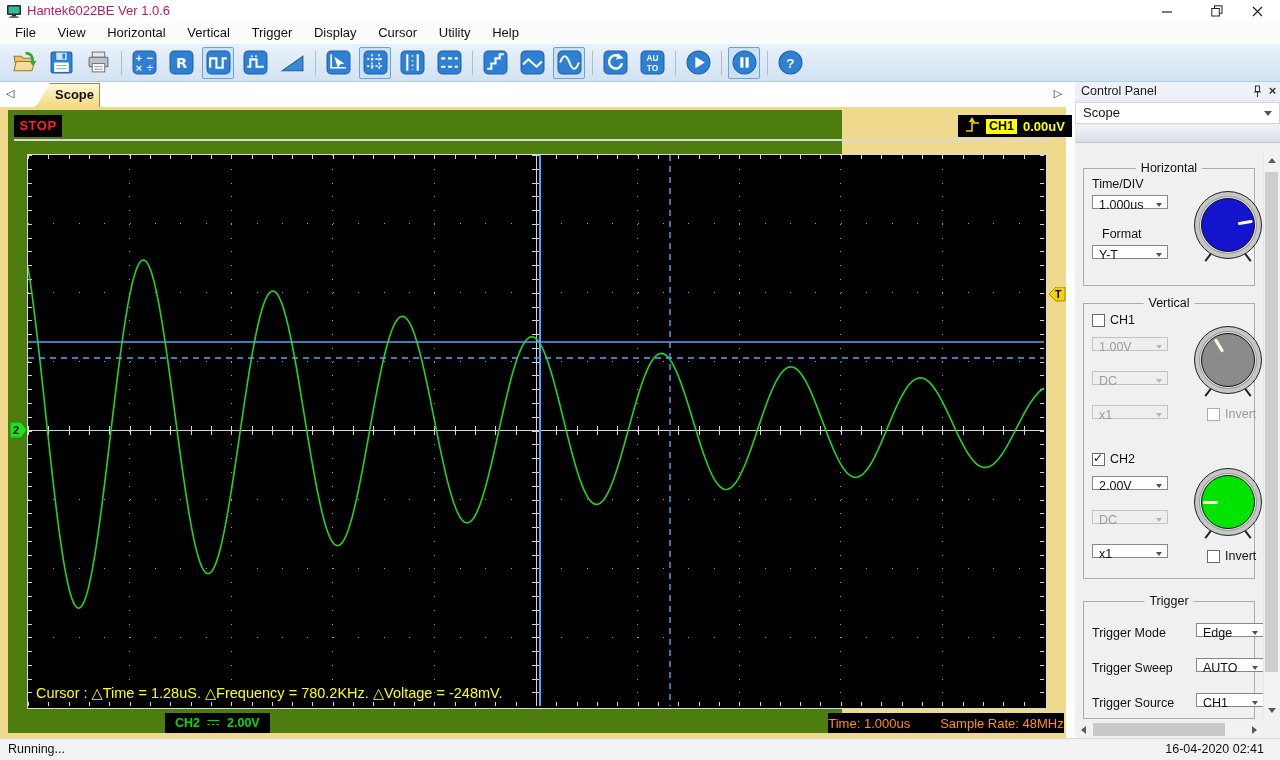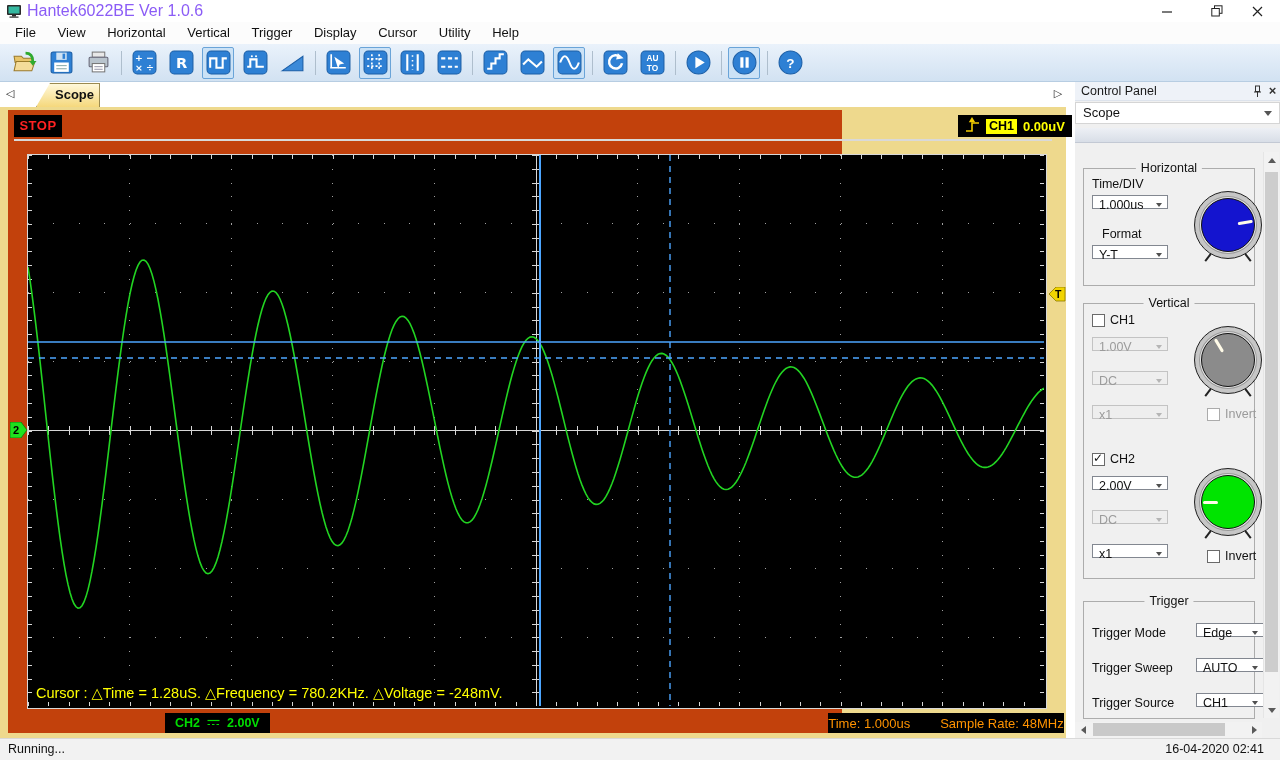--- a/index.html
+++ b/index.html
@@ -2,21 +2,21 @@
 <html><head>
 <meta charset="utf-8">
 <style>
   html,body{margin:0;padding:0;background:#fff;}
   body{font-family:"Liberation Sans","DejaVu Sans",sans-serif;-webkit-font-smoothing:antialiased;}
   #app{position:relative;width:1280px;height:760px;background:#fff;overflow:hidden;font-size:13px;color:#111;}
 
   
   .titlebar{position:absolute;left:0;top:0;width:1280px;height:22px;background:#fff;border-bottom:1px solid #ececec;}
   .app-icon{position:absolute;left:6px;top:3px;width:16px;height:16px;}
-  .app-title{position:absolute;left:27px;top:0;line-height:22px;font-size:16px;color:#8b5cf6;}
+  .app-title{position:absolute;left:27px;top:0;line-height:22px;font-size:13px;color:#be185d;}
   .win-btn{position:absolute;top:0;width:30px;height:22px;display:flex;align-items:center;justify-content:center;}
   .win-btn.min{left:1152px;} .win-btn.restore{left:1202px;} .win-btn.close{left:1242px;}
 
   
   .menubar{position:absolute;left:0;top:22px;width:1280px;height:22px;background:#fcfcfc;padding-left:6px;box-sizing:border-box;}
   .menu-item{display:inline-block;padding:0 9px;line-height:22px;font-size:13px;color:#111;cursor:default;}
 
   
   .toolbar{position:absolute;left:0;top:44px;width:1280px;height:38px;background:linear-gradient(#eaf2fb,#d2e2f2);border-bottom:1px solid #b7cde2;box-sizing:border-box;padding-left:8px;display:flex;align-items:center;}
   .tb-btn{width:30px;height:30px;display:inline-flex;align-items:center;justify-content:center;margin-right:5px;border:1px solid transparent;border-radius:2px;}
@@ -25,21 +25,21 @@
   .tb-sep{width:1px;height:24px;background:#aebecd;margin:0 6px 0 2px;display:inline-block;}
 
   
   .tabstrip{position:absolute;left:0;top:82px;width:1070px;height:25px;background:#fff;}
   .ts-arrow{position:absolute;top:3px;width:16px;height:18px;text-align:center;font-family:"DejaVu Sans",sans-serif;font-size:11px;color:#222;line-height:18px;}
   .ts-arrow.left{left:2px;} .ts-arrow.right{left:1050px;}
   .tab{position:absolute;left:36px;top:1px;width:64px;height:24px;background:linear-gradient(#fff8da,#f5d87c);border:1px solid #9a8a50;border-bottom:none;box-sizing:border-box;clip-path:polygon(14px 0,100% 0,100% 100%,0 100%);font-weight:bold;font-size:13px;line-height:22px;padding-left:18px;}
 
   
   .scope-frame{position:absolute;left:0;top:107px;width:1066px;height:631px;background:#eed98d;}
-  .scope-widget{position:absolute;left:8px;top:3px;width:834px;height:623px;background:#c2410c;}
+  .scope-widget{position:absolute;left:8px;top:3px;width:834px;height:623px;background:#4d7c0f;}
   .stop-badge{position:absolute;left:6px;top:5px;width:48px;height:22px;background:#000;color:#ff2222;font-weight:bold;font-size:13px;text-align:center;line-height:22px;letter-spacing:.5px;}
   .trig-readout{position:absolute;left:950px;top:5px;height:22px;background:#000;display:flex;align-items:center;gap:6px;padding:0 7px;}
   .ch1-badge{background:#ffff00;color:#000;font-weight:bold;font-size:12.5px;padding:0 3px;line-height:15px;}
   .trig-value{color:#ffff00;font-weight:bold;font-size:13px;}
   .topsep{position:absolute;left:6px;top:29px;width:1038px;height:2px;background:#d9d9d9;}
   .plot-border{position:absolute;left:19px;top:44px;width:1018px;height:553px;border:1px solid #d8d8d8;box-sizing:content-box;background:#000;}
   .plot-border svg{display:block;}
   .cursor-text{position:absolute;left:28px;top:575px;color:#ffff00;font-size:14.5px;z-index:5;white-space:nowrap;}
   .ch2-badge{position:absolute;left:157px;top:603px;height:20px;background:#000;color:#00dd00;font-weight:bold;font-size:12.5px;display:flex;align-items:center;gap:7px;padding:0 10px;}
   .time-badge{position:absolute;left:820px;top:603px;width:236px;height:20px;background:#000;color:#ff9300;font-size:13px;display:flex;align-items:center;justify-content:center;gap:30px;white-space:nowrap;}

